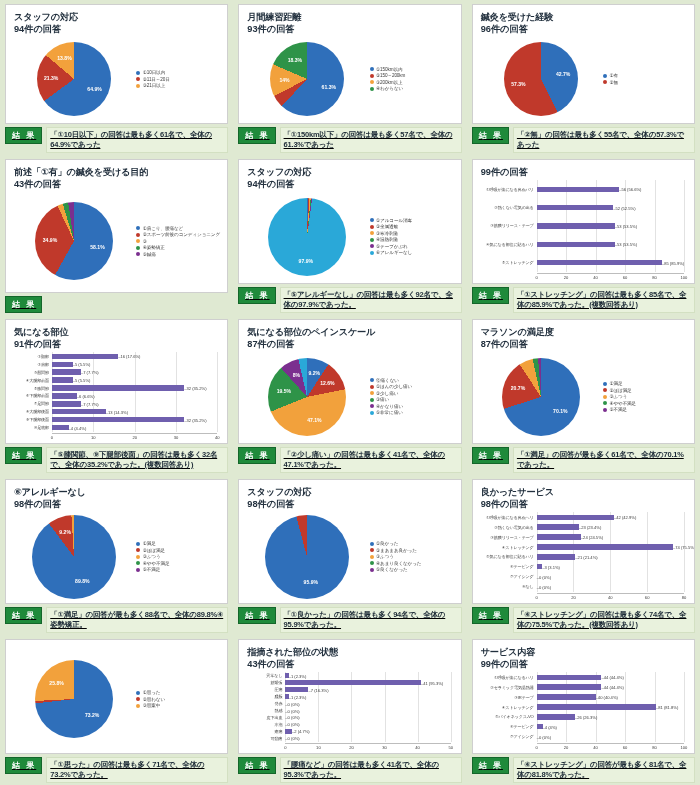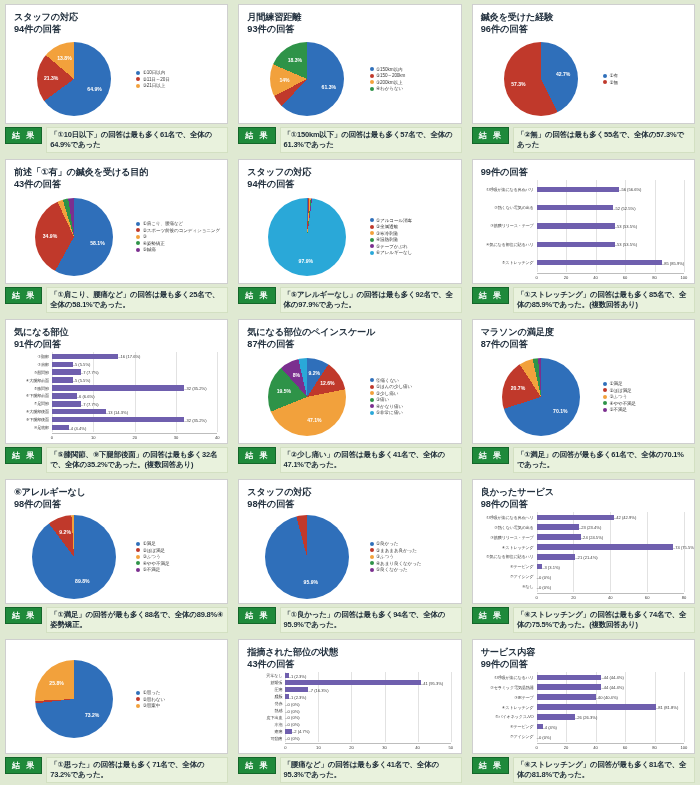--- a/index.html
+++ b/index.html
@@ -60,21 +60,21 @@
   .bcat { flex: 0 0 auto; text-align: right; font-size: 4.1px; color: #3a3a3a; padding-right: 3px; white-space: nowrap; letter-spacing: -0.15px; }
   .btrack { flex: 1 1 auto; position: relative; height: 100%; }
   .bfill { position: absolute; left: 0; top: 12%; height: 76%; background: #6f5fae; }
   .bval { position: absolute; font-size: 4.1px; color: #3a3a3a; white-space: nowrap; top: 50%; transform: translateY(-50%); }
   .axis { display: flex; margin-top: 1px; }
   .axis-sp { flex: 0 0 auto; }
   .axis-line { flex: 1 1 auto; position: relative; border-top: 1px solid #bdbdbd; height: 8px; }
   .atick { position: absolute; top: 1px; font-size: 4.1px; color: #3a3a3a; transform: translateX(-50%); }
 
   
-  .resbar { display: flex; align-items: flex-start; gap: 4px; margin-top: 3px; flex: 0 0 auto; }
+  .resbar { display: flex; align-items: flex-start; gap: 4px; margin-top: 3px; flex: 0 0 auto; text-decoration: underline; }
   .badge {
     flex: 0 0 auto; background: #1f8a3b; color: #fff;
     font-size: 8px; font-weight: bold; letter-spacing: 2px;
     padding: 3px 5px 3px 6px; line-height: 1.15;
     border: 1px solid #14662a;
   }
   .restxt {
     flex: 1 1 auto; background: #e9f2dd; border: 1px solid #d3e0c2;
     font-size: 7.5px; color: #1c2a36; line-height: 1.35;
     padding: 2px 3px; letter-spacing: -0.2px; font-weight: bold;
@@ -212,21 +212,20 @@
             </div>
             <div class="lrow">
               <span class="ldot" style="background: rgb(123, 47, 143);"></span>
               <span class="ltxt">⑤鍼痛</span>
             </div>
           </div>
         </div>
       </div>
       <div class="resbar">
         <div class="badge">結 果</div>
-        <div class="restxt">「①肩こり、腰痛など」の回答は最も多く25名で、全体の58.1%であった。</div>
       </div>
     </div>
     <div class="panel">
       <div class="card">
         <div class="ptitle">スタッフの対応</div>
         <div class="psub">94件の回答</div>
         <div class="plot">
           <div class="pie-wrap">
             <div class="pie" style="width: 78px; height: 78px; background: conic-gradient(rgb(47, 111, 186) 0%, rgb(47, 111, 186) 0.5%, rgb(192, 57, 43) 0.5%, rgb(192, 57, 43) 1%, rgb(242, 161, 60) 1%, rgb(242, 161, 60) 1.5%, rgb(46, 147, 72) 1.5%, rgb(46, 147, 72) 1.8%, rgb(123, 47, 143) 1.8%, rgb(123, 47, 143) 2.1%, rgb(42, 168, 216) 2.1%, rgb(42, 168, 216) 100%);">
               <div class="plab" style="left: 37.4059px; top: 63.1274px;">97.9%</div>

